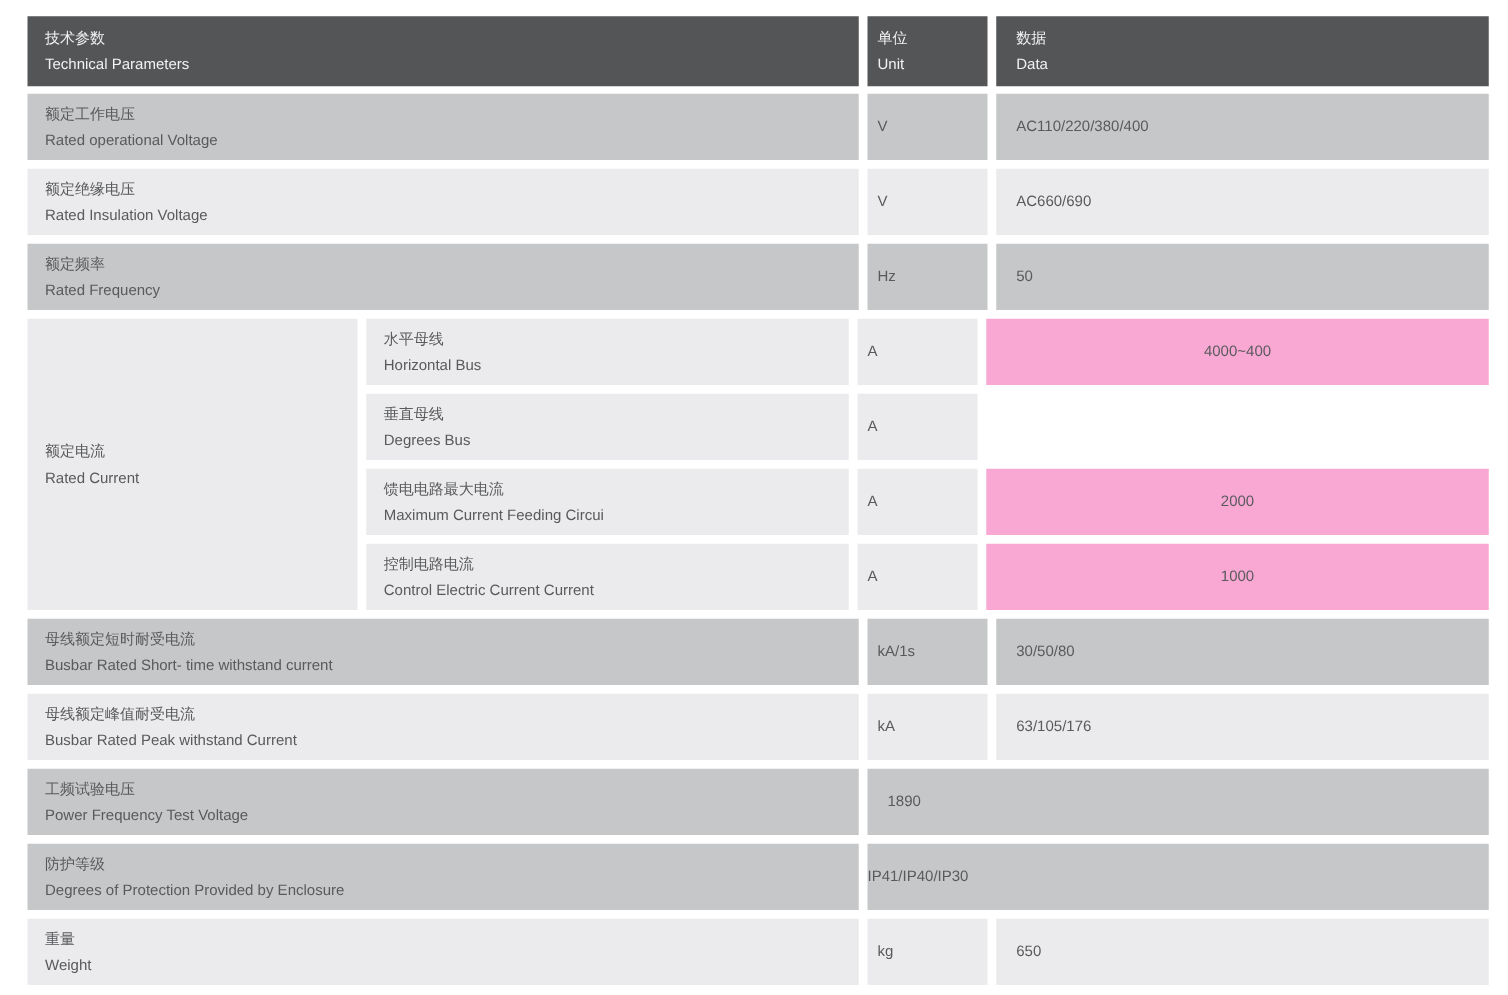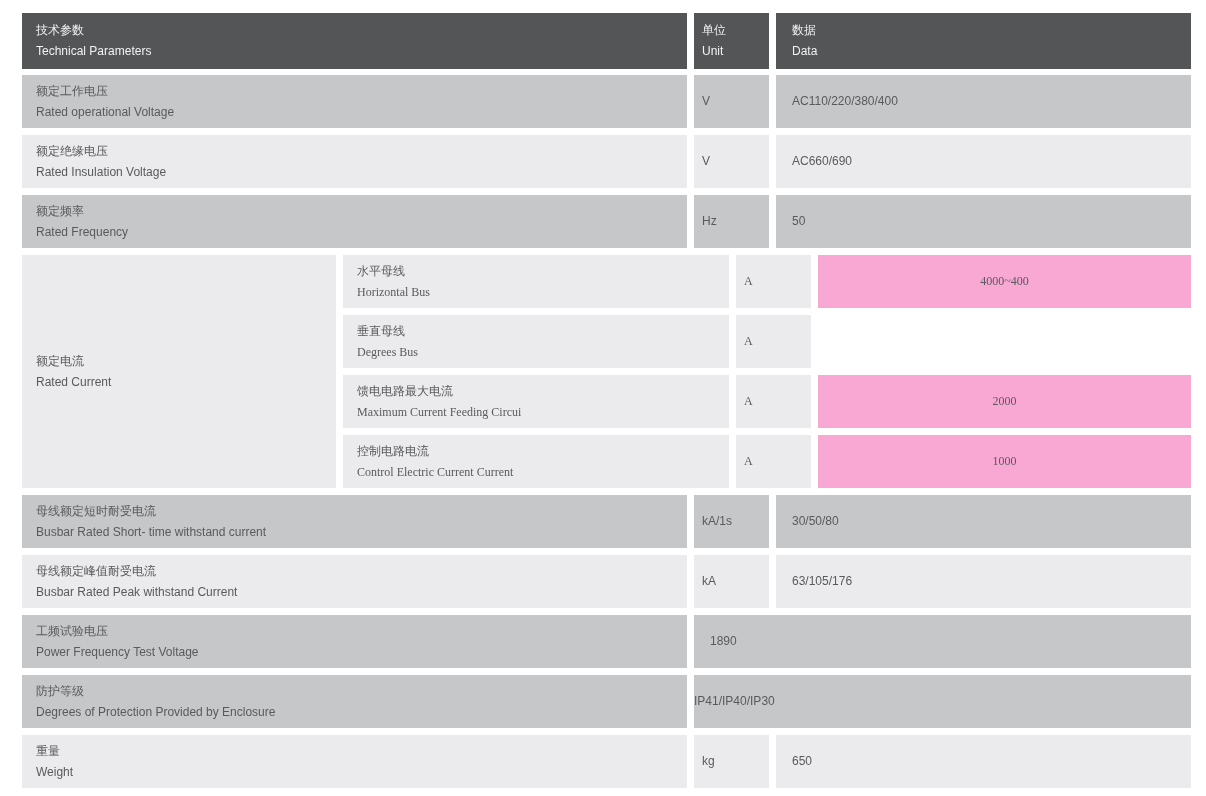--- a/index.html
+++ b/index.html
@@ -29,48 +29,47 @@
   .cell {
     box-sizing: border-box;
     display: flex;
     flex-direction: column;
     justify-content: center;
     color: #595a5c;
     font-size: 12px;
     line-height: 21px;
   }
   .cell.label { width: 665px; padding: 0 14px; }
-  .cell.unit  { width: 75px;  padding: 0 8px;  }
+  .cell.unit  { width: 96px;  padding: 0 8px;  }
   .cell.data  { flex: 1;      padding: 12px 16px; }
   .cell.merged { flex: 1; }
   .dark  .cell, .cell.dark  { background: #c6c7c8; }
   .light .cell, .cell.light { background: #ebebed; }
   .header-row .cell {
     background: #545557;
     color: #f2f2f3;
   }
   .zh, .en { display: block; white-space: nowrap; }
 
   
   .group-row {
     display: flex;
     column-gap: 7px;
     margin-bottom: 7px;
   }
   .group-row .cell.span-label {
-    width: 314px;
+    width: 264px;
     padding: 0 14px;
     background: #ebebed;
   }
   .subcol {
     flex: 1;
     display: flex;
     flex-direction: column;
     row-gap: 7px;
-    font-family: Liberation Serif, serif;
   }
   .subrow {
     display: flex;
     column-gap: 7px;
     height: 53px;
   }
   .subrow .cell.sublabel { width: 386px; padding: 0 14px; background: #ebebed; }
   .subrow .cell.unit { background: #ebebed; }
   .subrow .cell.data { background: #f9a8d4; align-items: center; }
 </style>

